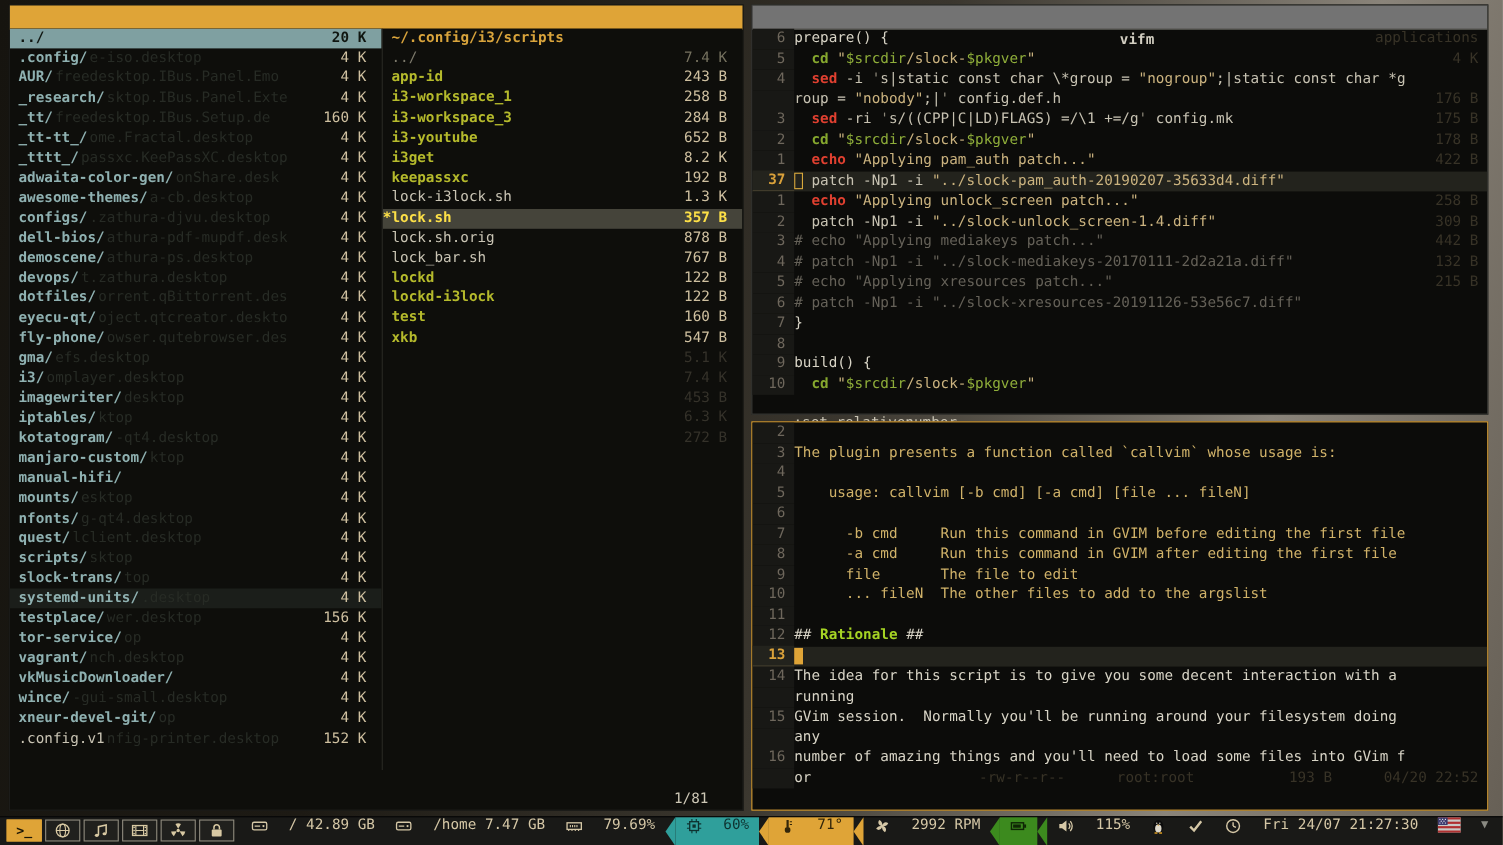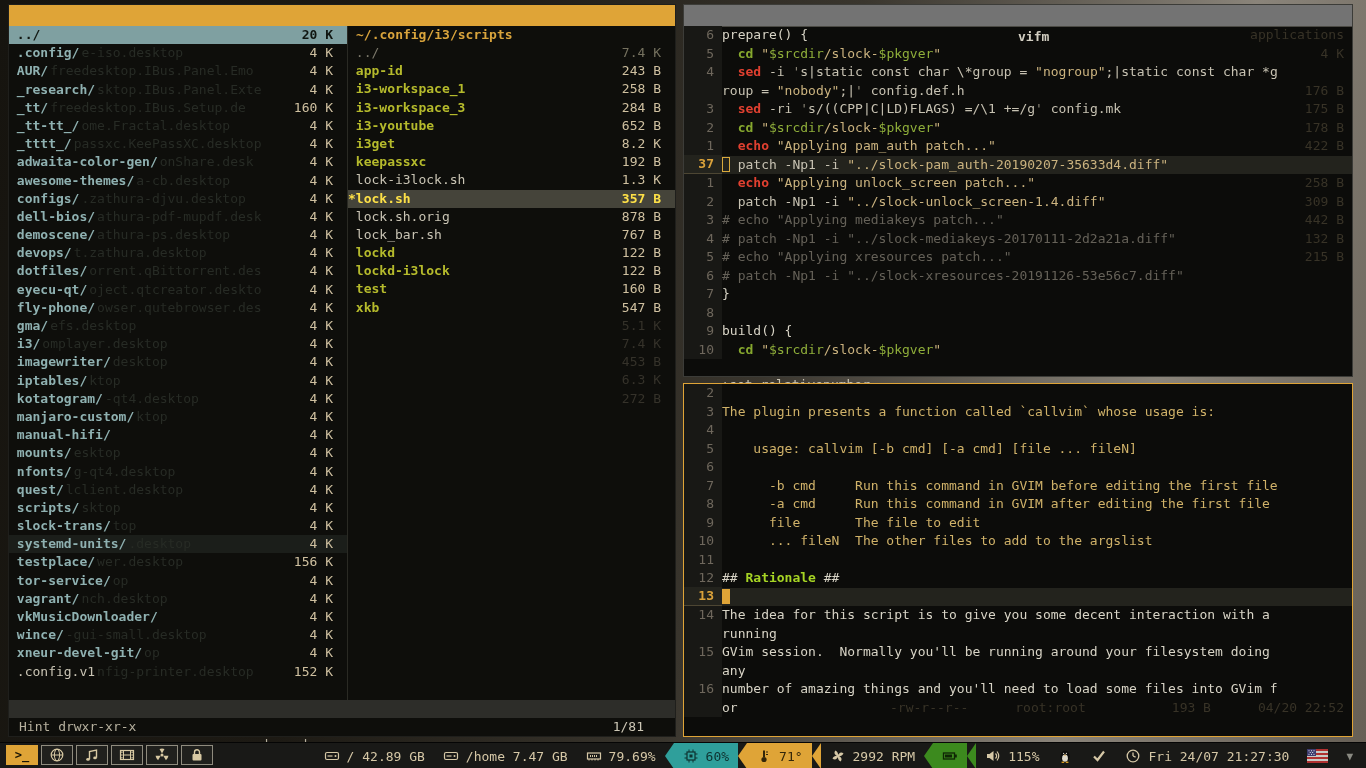--- a/index.html
+++ b/index.html
@@ -57,21 +57,21 @@
   .vstatus{position:absolute;left:0;right:0;bottom:0;color:#c9c4b4;font-size:13px;white-space:pre;padding-left:6px;}
   .win-right .vstatus{height:17px;line-height:17px;}
   .win-bottom .vstatus{height:19px;line-height:19px;}
   .vstatus .ruler{position:absolute;right:118px;} .vstatus .pct{position:absolute;right:16px;}
   
   .bar{position:absolute;left:0;top:742px;width:1366px;height:26px;background:#191917;border-top:1px solid #050505;}
   #ws{position:absolute;left:6px;top:2px;display:flex;gap:3px;height:20px;}
   .ws{min-width:24px;padding:0 3px;display:flex;align-items:center;justify-content:center;background:#20201d;border:1px solid #8f8b7e;cursor:default;}
   .ws.active{background:#dfa437;border-color:#dfa437;}
   #blocks{position:absolute;right:4px;top:0;height:100%;display:flex;align-items:stretch;}
-  .block{display:flex;align-items:center;gap:7px;padding:0 9px;font-size:13px;color:#d5c7a6;white-space:pre;}
+  .block{display:flex;gap:19px;padding:0 9px;font-size:13px;color:#d5c7a6;white-space:pre;}
   .sep{align-self:center;width:0;height:0;border-top:13px solid transparent;border-bottom:13px solid transparent;}
 </style>
 </head>
 <body>
 
 <div class="win win-left">
   <div class="titlebar orange">
     <span>i3: H[H[T[H[st V[st st]]]]]</span>
   </div>
   <div class="vifm">
@@ -130,26 +130,20 @@
         <div class="frow"><span class="fname f-exec"> lockd-i3lock</span><span class="ghost"></span><span class="fsize">122 B</span></div>
         <div class="frow"><span class="fname f-exec"> test</span><span class="ghost"></span><span class="fsize">160 B</span></div>
         <div class="frow"><span class="fname f-exec"> xkb</span><span class="ghost"></span><span class="fsize">547 B</span></div>
         <div class="frow ghostrow"><span class="fname"> </span><span class="ghost"></span><span class="fsize">5.1 K</span></div>
         <div class="frow ghostrow"><span class="fname"> </span><span class="ghost"></span><span class="fsize">7.4 K</span></div>
         <div class="frow ghostrow"><span class="fname"> </span><span class="ghost"></span><span class="fsize">453 B</span></div>
         <div class="frow ghostrow"><span class="fname"> </span><span class="ghost"></span><span class="fsize">6.3 K</span></div>
         <div class="frow ghostrow"><span class="fname"> </span><span class="ghost"></span><span class="fsize">272 B</span></div>
       </div>
   </div>
-  <div class="vifm-status">
-    <span class="vs-hint">Hint drwxr-xr-x</span>
-    <span class="vs-owner">oxyd:oxyd</span>
-    <span class="vs-size">20 K</span>
-    
-  </div>
   <div class="vifm-pos">
     <span>1/81</span>
   </div>
 </div>
 
 <div class="win win-right">
   <div class="titlebar gray">
     <span>vifm</span>
   </div>
   <div class="vim-rows" id="vim-top-rows">

